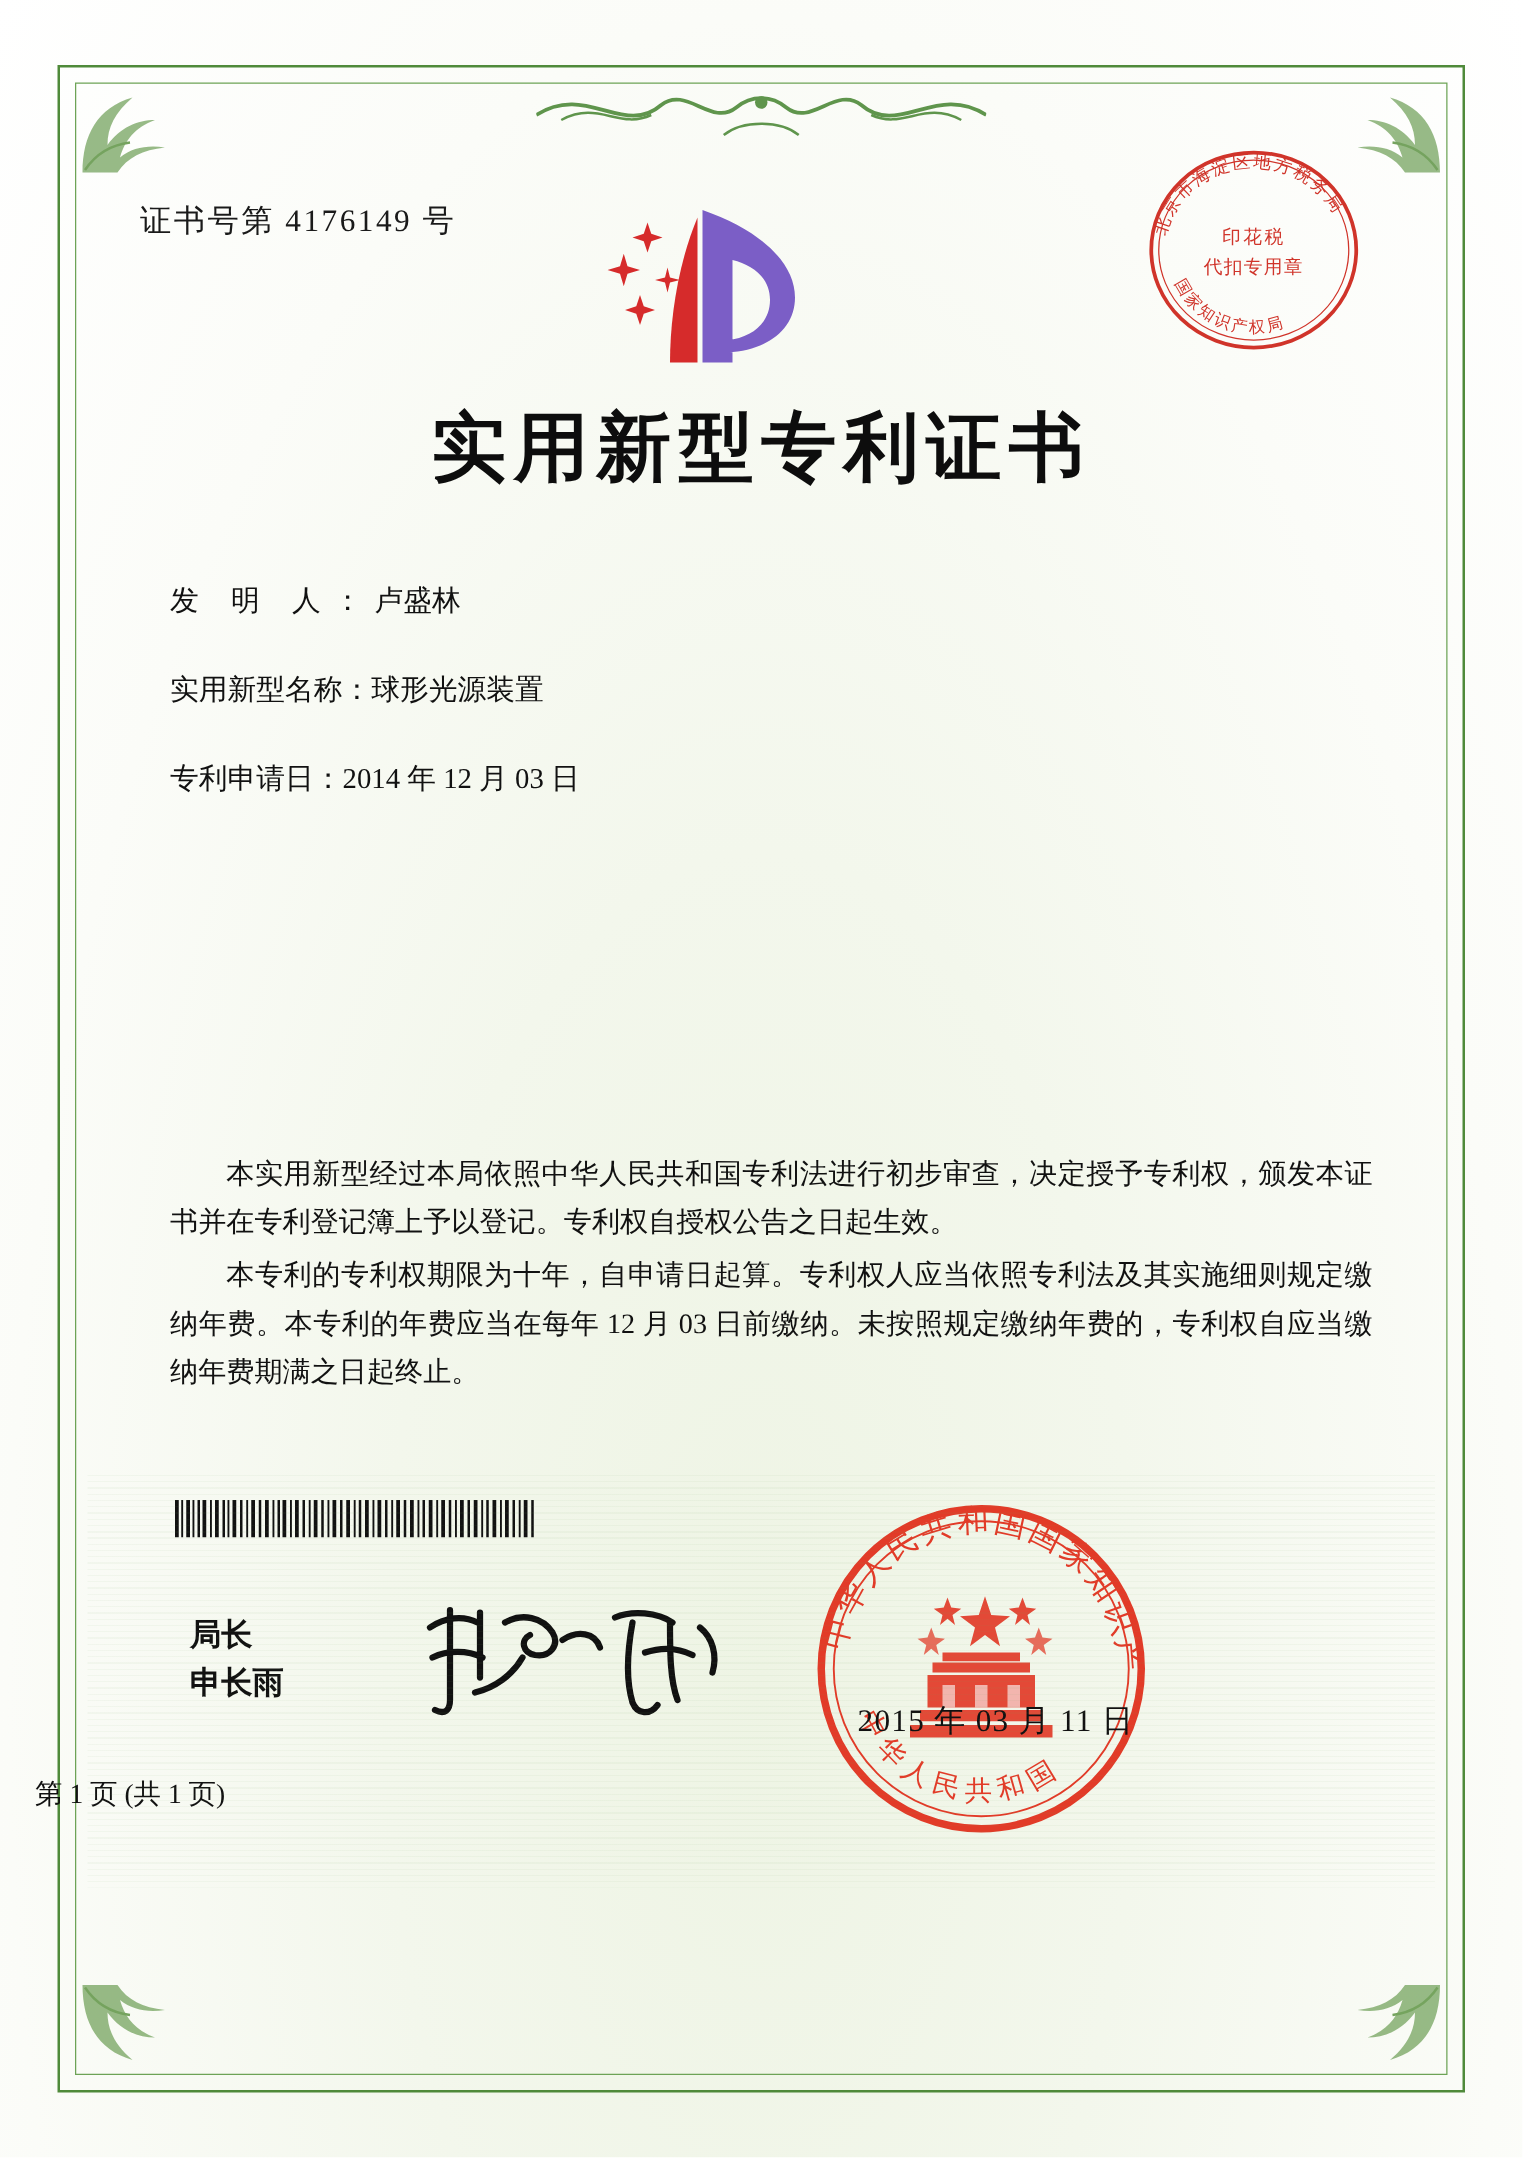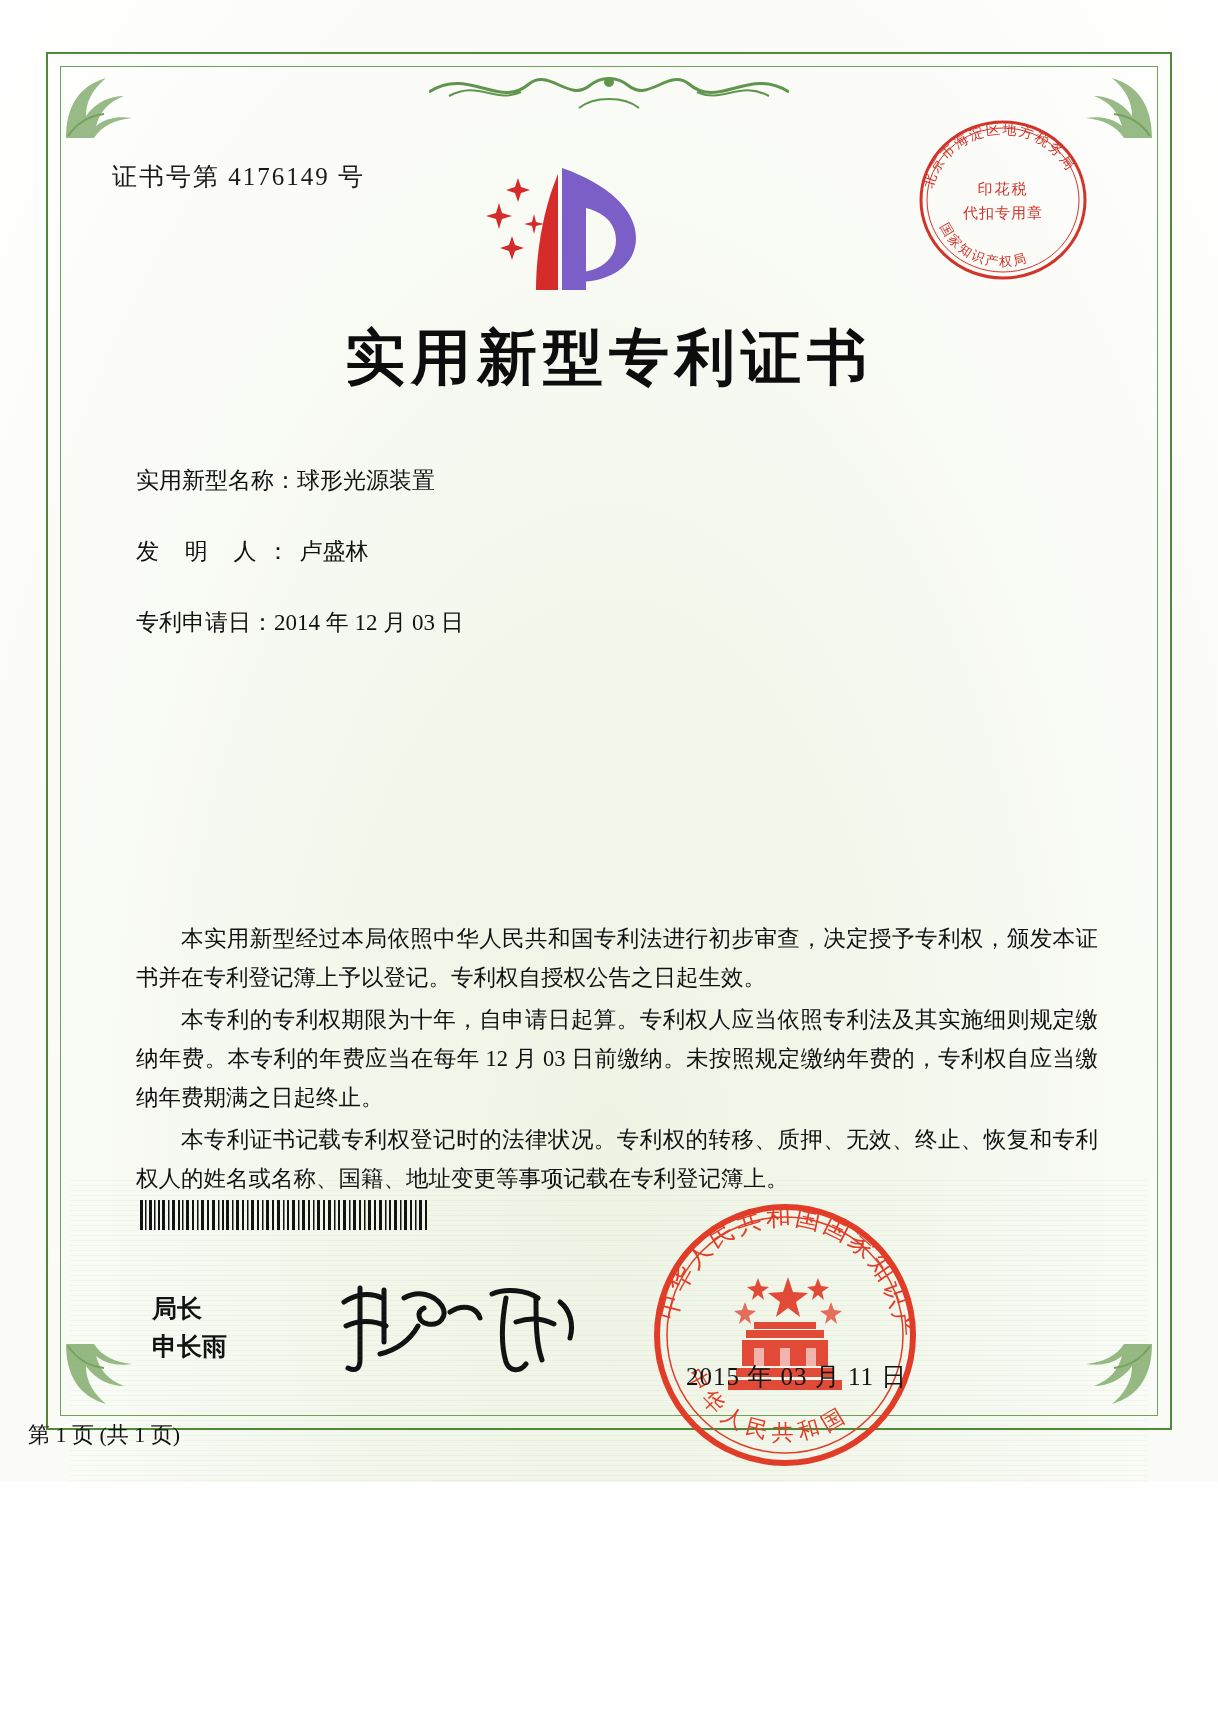--- a/index.html
+++ b/index.html
@@ -6,21 +6,21 @@
     margin: 0;
     padding: 0;
     background: #ffffff;
   }
   body {
     font-family: "Liberation Serif", "DejaVu Serif", serif;
   }
   #page {
     position: relative;
     width: 1218px;
-    height: 1482px;
+    height: 1726px;
     margin: 0 auto;
     background:
       radial-gradient(ellipse at 50% 78%, #eef4e4 0%, #f3f7ec 35%, #fbfcf8 70%, #ffffff 100%),
       #ffffff;
     overflow: hidden;
   }
   
   #page::after {
     content: "";
     position: absolute;
@@ -278,34 +278,33 @@
       </text>
       <text x="95" y="84" text-anchor="middle" font-size="15" fill="currentColor" font-family="'Liberation Serif', serif" letter-spacing="2">印花税</text>
       <text x="95" y="108" text-anchor="middle" font-size="15" fill="currentColor" font-family="'Liberation Serif', serif" letter-spacing="1">代扣专用章</text>
     </svg>
   </div>
 
   <div class="title">实用新型专利证书</div>
 
   <div class="fields">
     <div class="field">
-      <span class="lbl">实用新型名称：</span><span class="val">球形光源装置</span>
+      <span class="lbl sp4">发 明 人：</span><span class="val">卢盛林</span>
     </div>
     <div class="field">
-      <span class="lbl sp4">发 明 人：</span><span class="val">卢盛林</span>
+      <span class="lbl">实用新型名称：</span><span class="val">球形光源装置</span>
     </div>
     <div class="field">
       <span class="lbl">专利申请日：</span><span class="val">2014 年 12 月 03 日</span>
     </div>
   </div>
 
   <div class="paragraphs">
     <p>本实用新型经过本局依照中华人民共和国专利法进行初步审查，决定授予专利权，颁发本证书并在专利登记簿上予以登记。专利权自授权公告之日起生效。</p>
     <p>本专利的专利权期限为十年，自申请日起算。专利权人应当依照专利法及其实施细则规定缴纳年费。本专利的年费应当在每年 12 月 03 日前缴纳。未按照规定缴纳年费的，专利权自应当缴纳年费期满之日起终止。</p>
-    <p>本专利证书记载专利权登记时的法律状况。专利权的转移、质押、无效、终止、恢复和专利权人的姓名或名称、国籍、地址变更等事项记载在专利登记簿上。</p>
   </div>
 
   <div class="barcode">
     <svg viewBox="0 0 290 30" preserveAspectRatio="none">
       <g fill="#111">
         <rect x="0" y="0" width="3" height="30"></rect>
           <rect x="5" y="0" width="1.5" height="30"></rect>
         <rect x="9" y="0" width="3" height="30"></rect>
           <rect x="14" y="0" width="1.5" height="30"></rect>
         <rect x="18" y="0" width="2" height="30"></rect>

